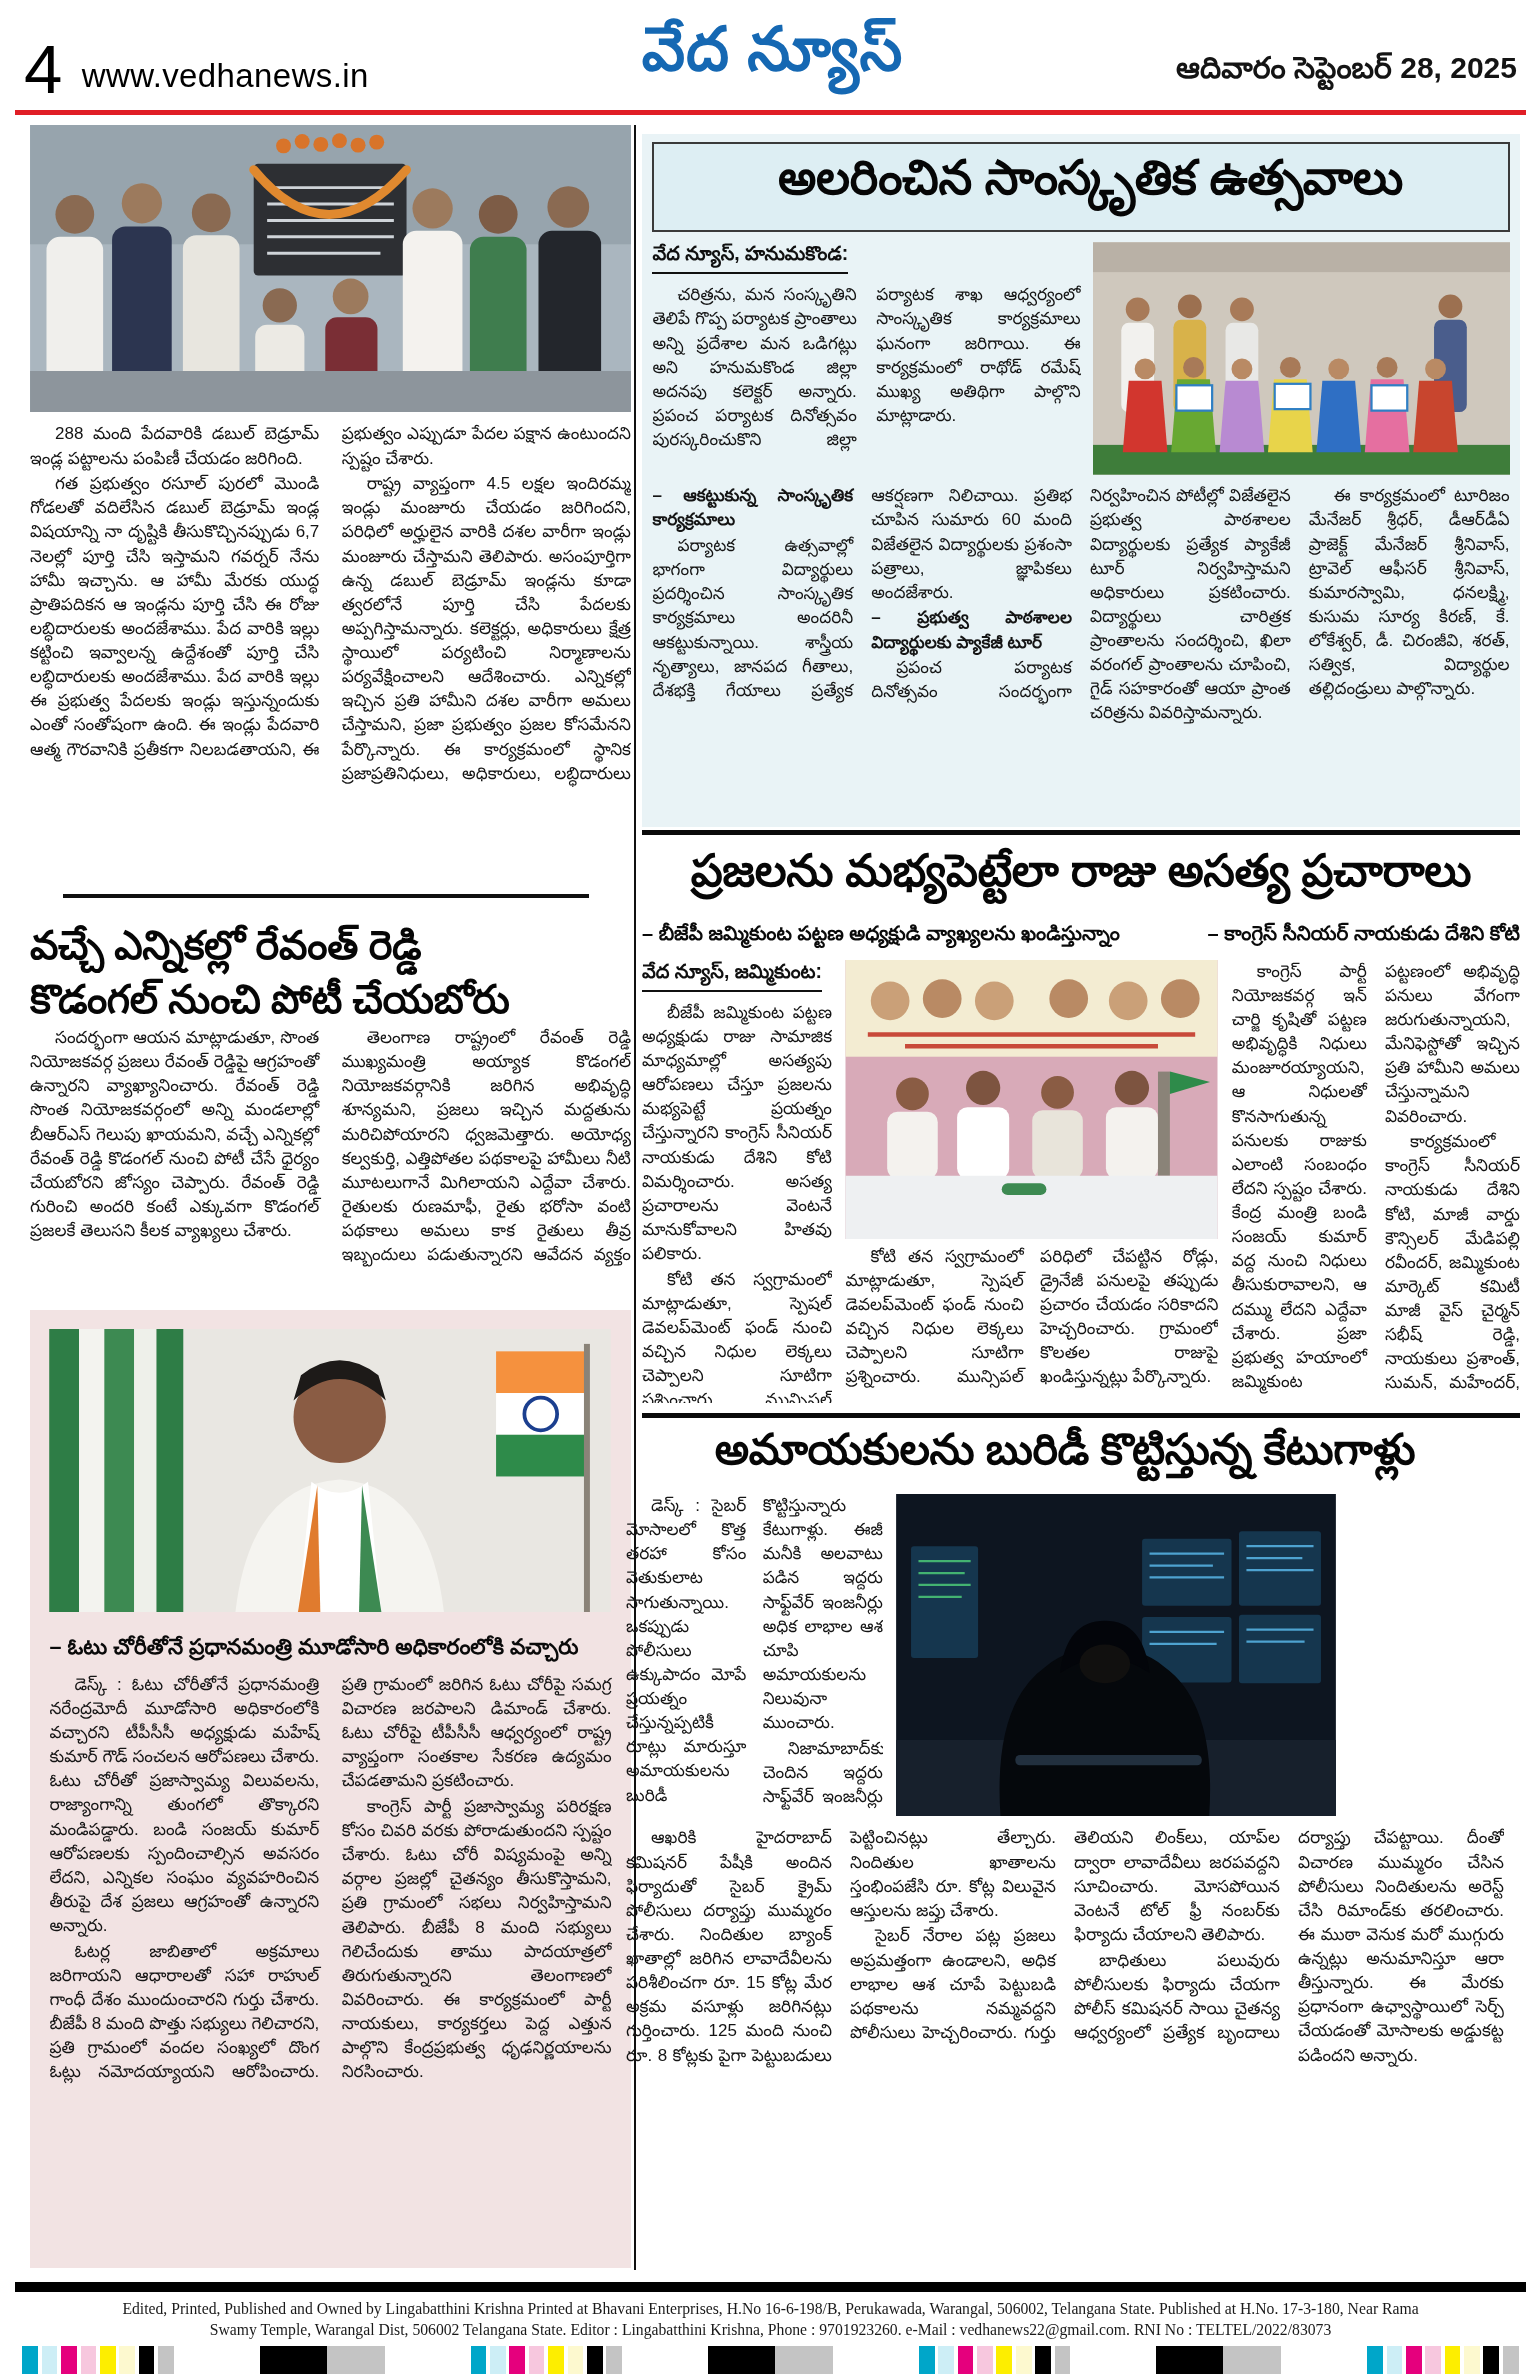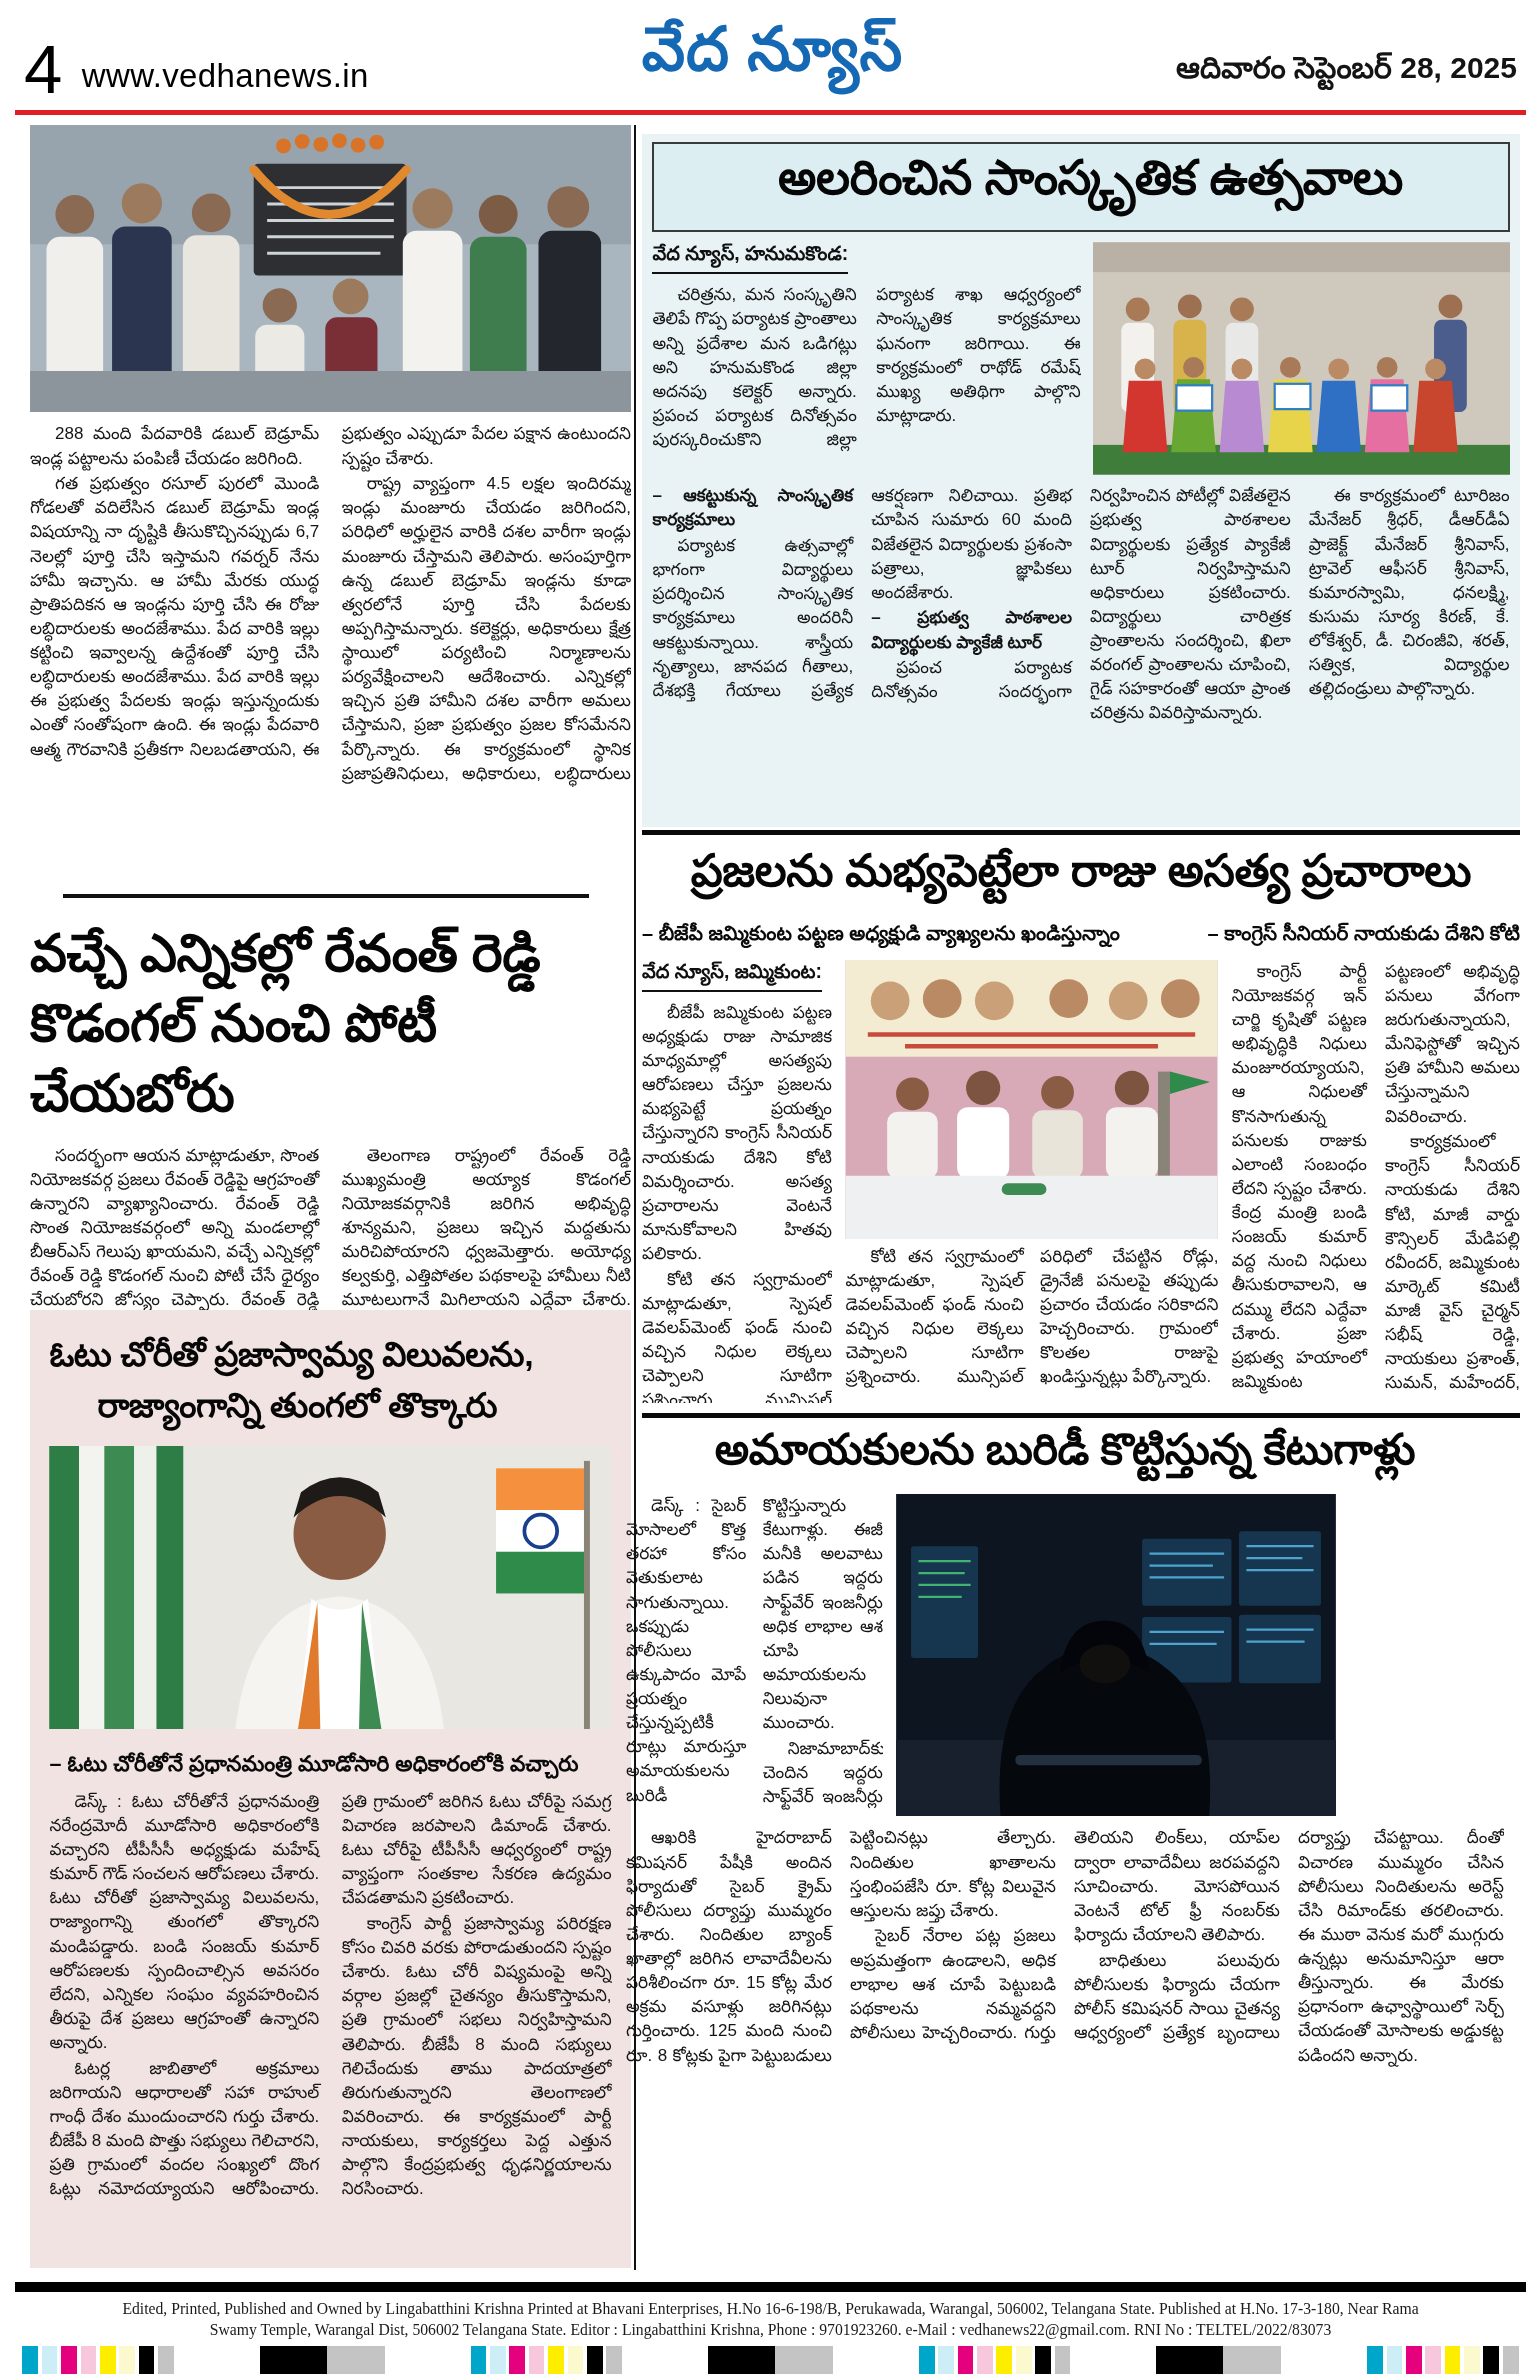--- a/index.html
+++ b/index.html
@@ -33,21 +33,21 @@
   .subhead-line{font-size:21.6px;font-weight:700;color:#0a0a0a;line-height:1.55;}
   .subhead-center{font-weight:700;text-align:center;text-indent:0 !important;font-size:18px;}
   .photo{display:block;}
 
   
   .art1{position:absolute;left:30px;top:125px;width:601px;}
   .art1 h1{font-size:46px;margin-bottom:12px;}
   .art1 .body-text{margin-top:10.4px;height:376px;}
   .h-div-left{position:absolute;left:63px;top:894px;width:526px;height:3.7px;background:#101010;}
   .art2{position:absolute;left:30px;top:918px;width:601px;}
-  .art2 h1{font-size:52px;line-height:1.35;margin-bottom:15px;}
+  .art2 h1{font-size:40px;line-height:1.35;}
   .art2 .body-text{height:246px;}
   .art3{position:absolute;left:30px;top:1310px;width:601px;height:958px;
         background:var(--pink-bg,#f2e3e3);box-sizing:border-box;padding:19.4px 19.4px;}
   .art3 h1{font-size:34px;line-height:1.5;margin-bottom:15px;}
   .art3 h1 .hl2{display:block;padding-left:48px;}
   .art3 .subheads{margin:18px 0 9px;}
   .art3 .body-text{height:425px;}
 
   
   .artA{position:absolute;left:642px;top:134px;width:878px;height:693px;
@@ -168,24 +168,20 @@
       <span class="hl1">వచ్చే ఎన్నికల్లో రేవంత్ రెడ్డి</span><br>
       <span class="hl2">కొడంగల్ నుంచి పోటీ చేయబోరు</span>
     </h1>
     <div class="body-text cols2">
       <p>సందర్భంగా ఆయన మాట్లాడుతూ, సొంత నియోజకవర్గ ప్రజలు రేవంత్ రెడ్డిపై ఆగ్రహంతో ఉన్నారని వ్యాఖ్యానించారు. రేవంత్ రెడ్డి సొంత నియోజకవర్గంలో అన్ని మండలాల్లో బీఆర్ఎస్ గెలుపు ఖాయమని, వచ్చే ఎన్నికల్లో రేవంత్ రెడ్డి కొడంగల్ నుంచి పోటీ చేసే ధైర్యం చేయబోరని జోస్యం చెప్పారు. రేవంత్ రెడ్డి గురించి అందరి కంటే ఎక్కువగా కొడంగల్ ప్రజలకే తెలుసని కీలక వ్యాఖ్యలు చేశారు.</p>
       <p>తెలంగాణ రాష్ట్రంలో రేవంత్ రెడ్డి ముఖ్యమంత్రి అయ్యాక కొడంగల్ నియోజకవర్గానికి జరిగిన అభివృద్ధి శూన్యమని, ప్రజలు ఇచ్చిన మద్దతును మరిచిపోయారని ధ్వజమెత్తారు. అయోధ్య కల్వకుర్తి, ఎత్తిపోతల పథకాలపై హామీలు నీటి మూటలుగానే మిగిలాయని ఎద్దేవా చేశారు. రైతులకు రుణమాఫీ, రైతు భరోసా వంటి పథకాలు అమలు కాక రైతులు తీవ్ర ఇబ్బందులు పడుతున్నారని ఆవేదన వ్యక్తం చేశారు. అందులే జేబుల్ కత్తెర పెట్టుకుని తిరుగుతున్నారని ఎద్దేవా చేశారు.</p>
     </div>
   </section>
 
   <section class="art3">
-    <h1 class="headline">
-      <span class="hl1">ఓటు చోరీతో ప్రజాస్వామ్య విలువలను,</span>
-      <span class="hl2">రాజ్యాంగాన్ని తుంగలో తొక్కారు</span>
-    </h1>
     <svg class="photo" width="562" height="283" viewBox="0 0 754 380">
       <rect width="754" height="380" fill="#e9e7e2"></rect>
       <g>
           <rect x="0" y="0" width="40" height="380" fill="#2e7d46"></rect>
           <rect x="40" y="0" width="34" height="380" fill="#f3f3ef"></rect>
           <rect x="74" y="0" width="40" height="380" fill="#3d8a52"></rect>
           <rect x="114" y="0" width="30" height="380" fill="#eef0ea"></rect>
           <rect x="144" y="0" width="36" height="380" fill="#2e7d46"></rect>
         </g>
       <g>

